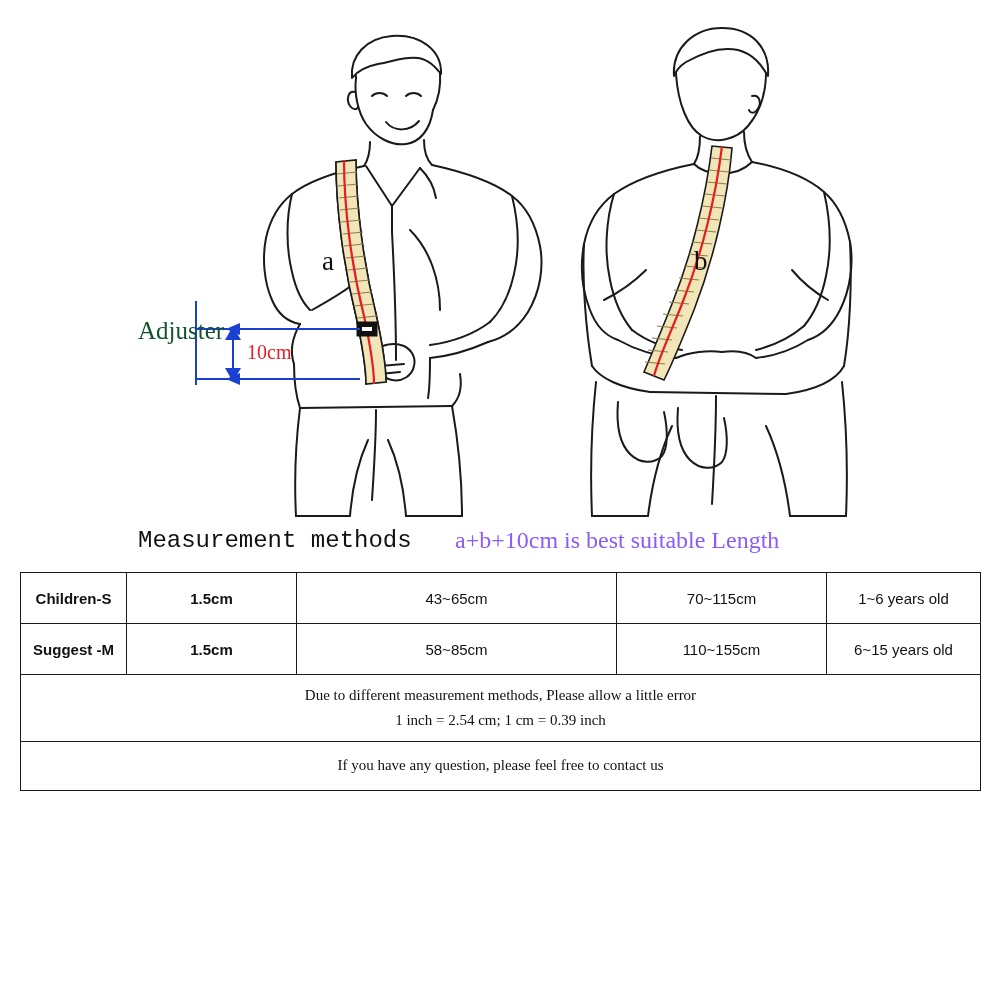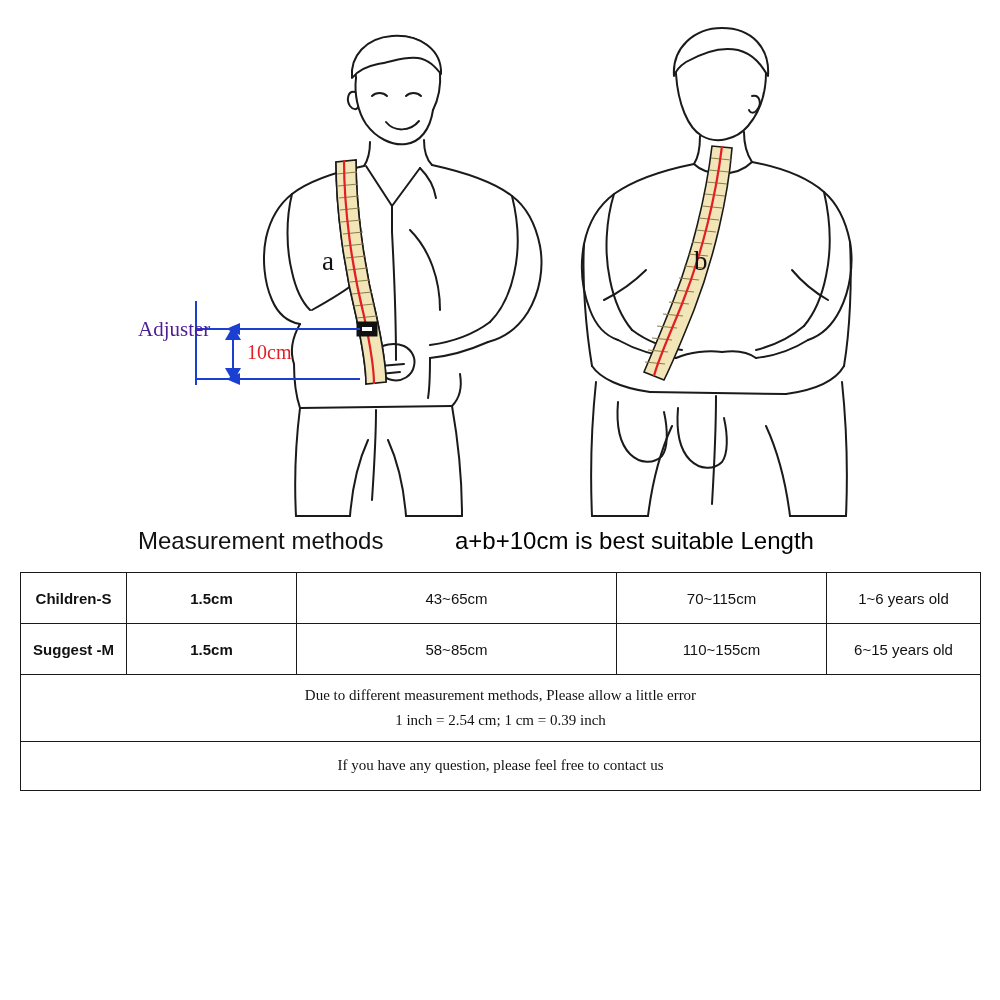--- a/index.html
+++ b/index.html
@@ -30,41 +30,41 @@
     height: 570px;
   }
   .illustration svg {
     display: block;
   }
 
   .caption-left {
     position: absolute;
     left: 138px;
     top: 527px;
-    font-family: Liberation Sans, sans-serif;
+    font-family: Liberation Mono, monospace;
     font-size: 24px;
     color: #111;
     white-space: nowrap;
   }
   .caption-right {
     position: absolute;
     left: 455px;
     top: 527px;
-    font-family: Liberation Sans, sans-serif;
+    font-family: Liberation Serif, serif;
     font-size: 24px;
-    color: #000000;
+    color: #8b5cf6;
     white-space: nowrap;
   }
   .adjuster-label {
     position: absolute;
     left: 138px;
     top: 317px;
     font-family: "Liberation Serif", serif;
-    font-size: 21px;
-    color: #4c1d95;
+    font-size: 25px;
+    color: #14532d;
     white-space: nowrap;
   }
   .cm-label {
     position: absolute;
     left: 247px;
     top: 341px;
     font-family: "Liberation Serif", serif;
     font-size: 20px;
     color: #e31e24;
     white-space: nowrap;

